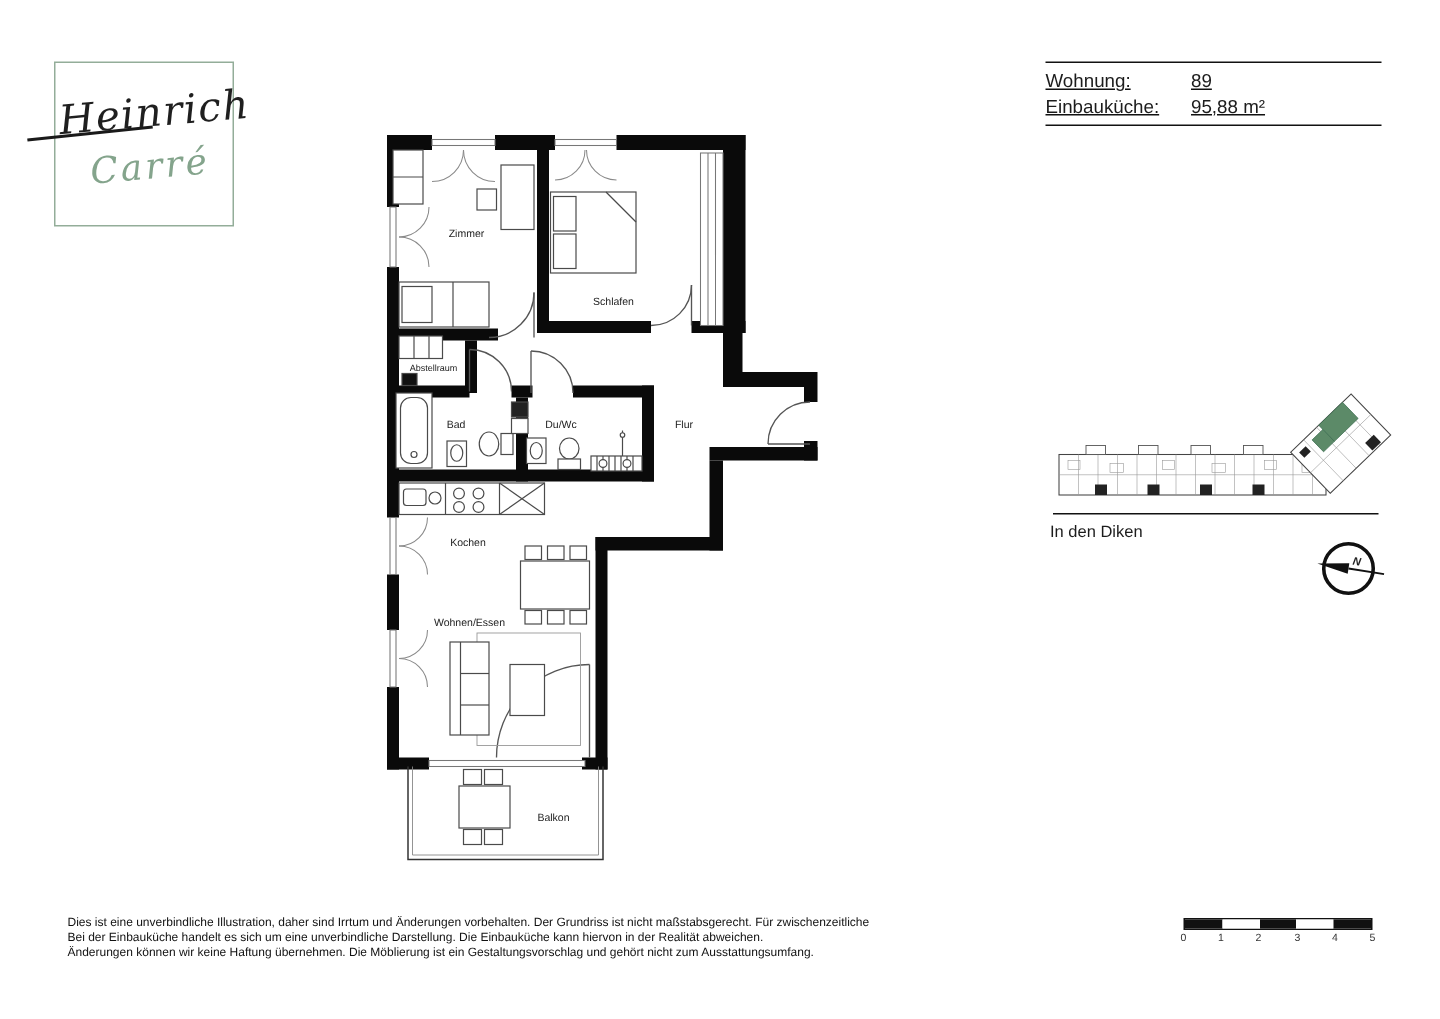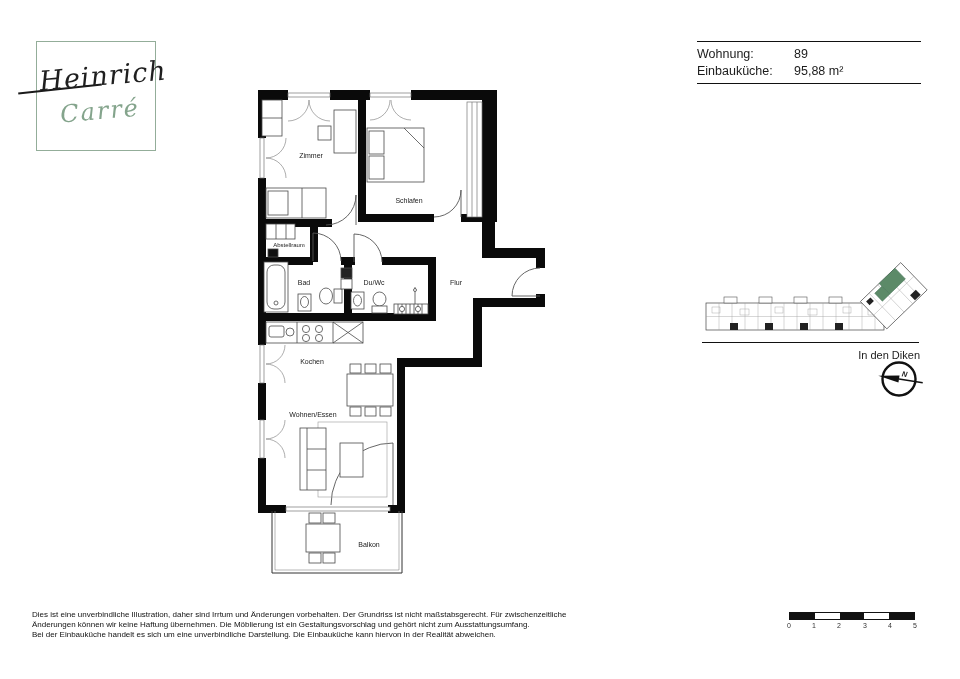--- a/index.html
+++ b/index.html
@@ -15,39 +15,39 @@
   .logo-word1{position:absolute;left:28px;top:60px;width:150px;text-align:center;
               font-family:"DejaVu Serif",serif;font-style:italic;font-size:27px;color:#1f1f1f;
               transform:rotate(-5deg);letter-spacing:1px;}
   .logo-word2{position:absolute;left:40px;top:97px;width:120px;text-align:center;
               font-family:"DejaVu Serif",serif;font-style:italic;font-size:24px;color:#84a48c;
               transform:rotate(-5deg);letter-spacing:2px;}
 
   
   .info-panel{position:absolute;left:697px;top:41px;width:224px;
               border-top:1.6px solid #111;border-bottom:1.6px solid #111;
-              padding:4px 0 3px 0;}
+              padding:4px 0 3px 0;text-decoration:underline;}
   .info-row{display:grid;grid-template-columns:97px auto;line-height:17px;
             font-size:12.5px;color:#1c1c1c;}
 
   
   .site-rule{position:absolute;left:702px;top:342px;width:217px;height:1.4px;background:#111;}
-  .street-label{position:absolute;left:700px;top:349px;width:220px;text-align:right;
+  .street-label{position:absolute;left:700px;top:349px;width:220px;text-align:left;
                 font-size:11px;color:#1c1c1c;}
 
   
   .scalebar{position:absolute;left:789px;top:612px;width:126px;height:8px;
             border:1px solid #111;display:flex;box-sizing:border-box;}
   .scalebar .seg{flex:1;}
   .seg.b{background:#111;} .seg.w{background:#fff;}
   .scale-num{position:absolute;top:622px;width:10px;text-align:center;
              font-size:7px;color:#333;}
 
   
-  .disclaimer{position:absolute;left:32px;top:610px;font-size:8px;line-height:9.8px;
+  .disclaimer{position:absolute;left:45px;top:610px;font-size:8px;line-height:9.8px;
               color:#111;white-space:nowrap;}
 
   svg text{font-family:"Liberation Sans",sans-serif;fill:#222;}
 </style>
 </head>
 <body>
 
 <div class="page">
 
   <div>
@@ -317,17 +317,17 @@
   </div>
   <span class="scale-num" style="left:784px;">0</span>
   <span class="scale-num" style="left:809px;">1</span>
   <span class="scale-num" style="left:834px;">2</span>
   <span class="scale-num" style="left:860px;">3</span>
   <span class="scale-num" style="left:885px;">4</span>
   <span class="scale-num" style="left:910px;">5</span>
 
   <div class="disclaimer">
     <div>Dies ist eine unverbindliche Illustration, daher sind Irrtum und Änderungen vorbehalten. Der Grundriss ist nicht maßstabsgerecht. Für zwischenzeitliche</div>
+    <div>Bei der Einbauküche handelt es sich um eine unverbindliche Darstellung. Die Einbauküche kann hiervon in der Realität abweichen.</div>
     <div>Änderungen können wir keine Haftung übernehmen. Die Möblierung ist ein Gestaltungsvorschlag und gehört nicht zum Ausstattungsumfang.</div>
-    <div>Bei der Einbauküche handelt es sich um eine unverbindliche Darstellung. Die Einbauküche kann hiervon in der Realität abweichen.</div>
   </div>
 
 </div>
 
 </body></html>

